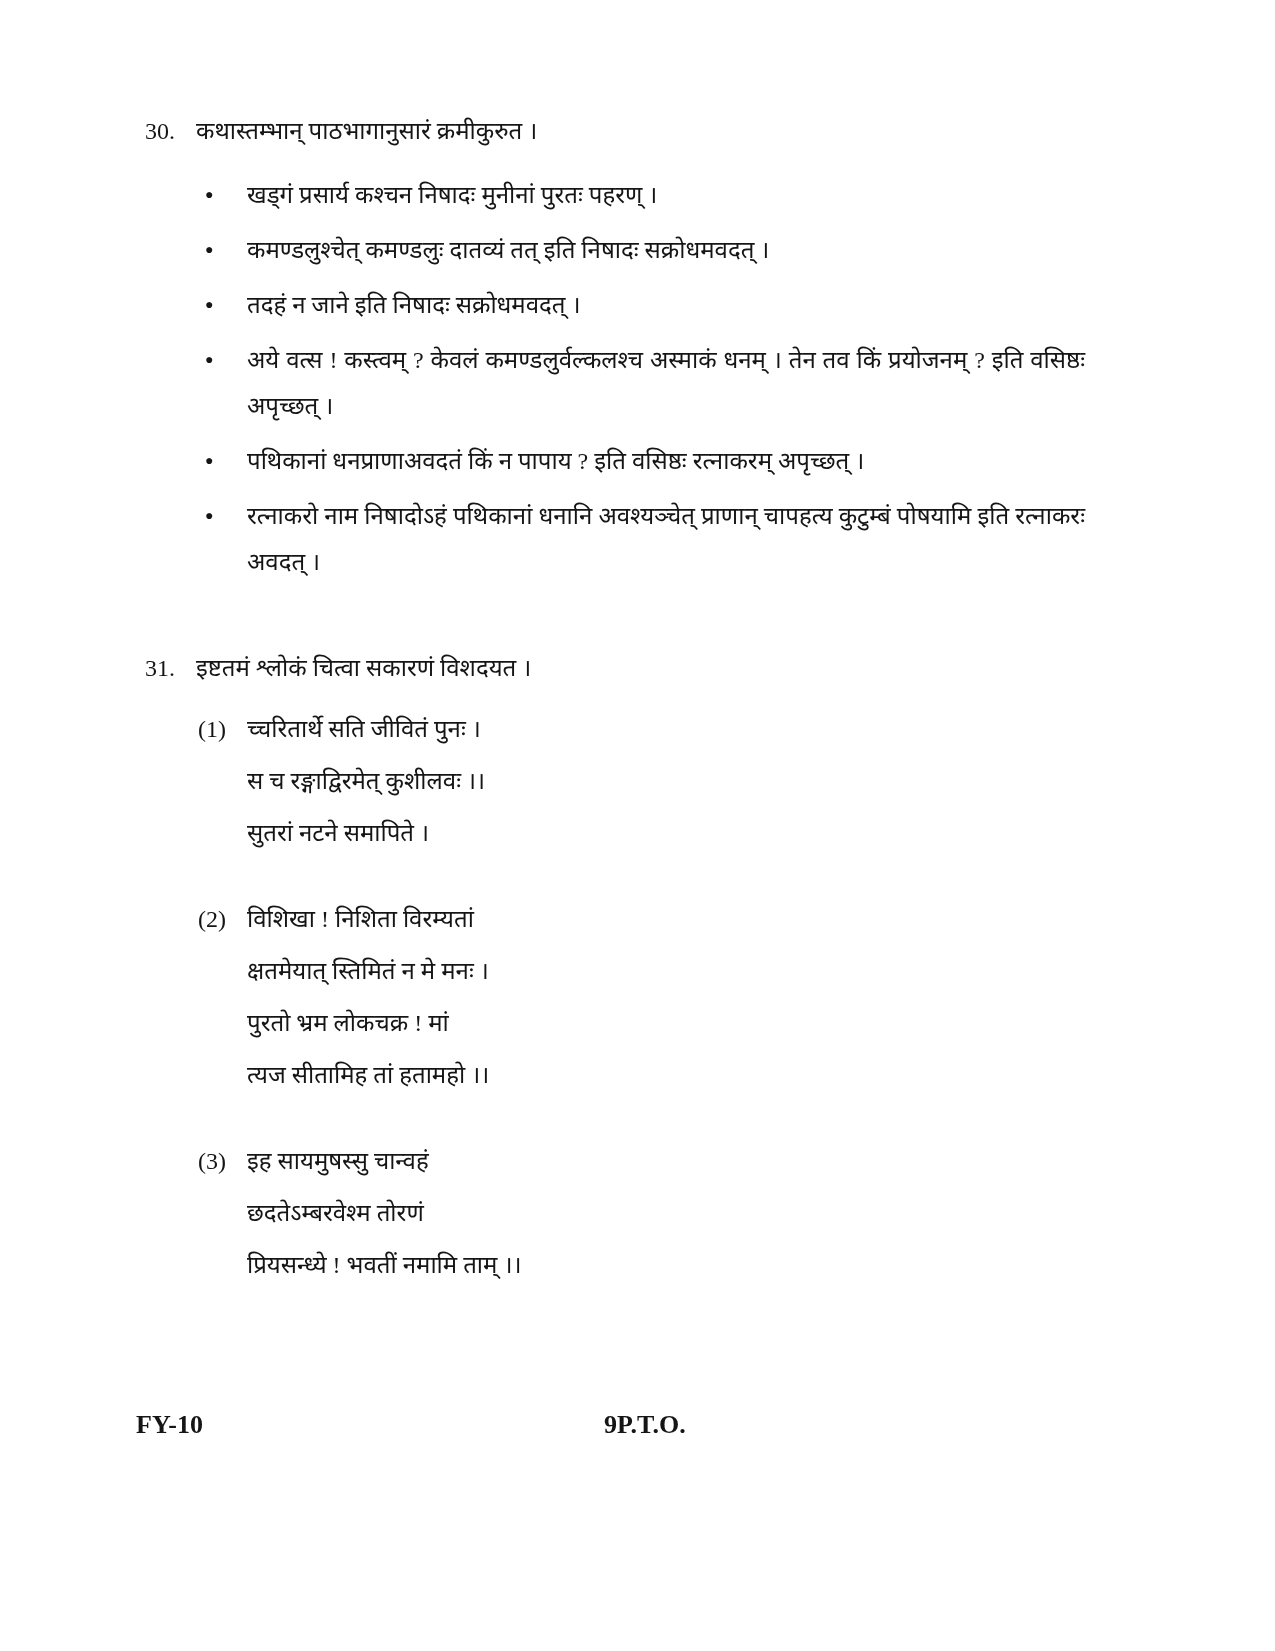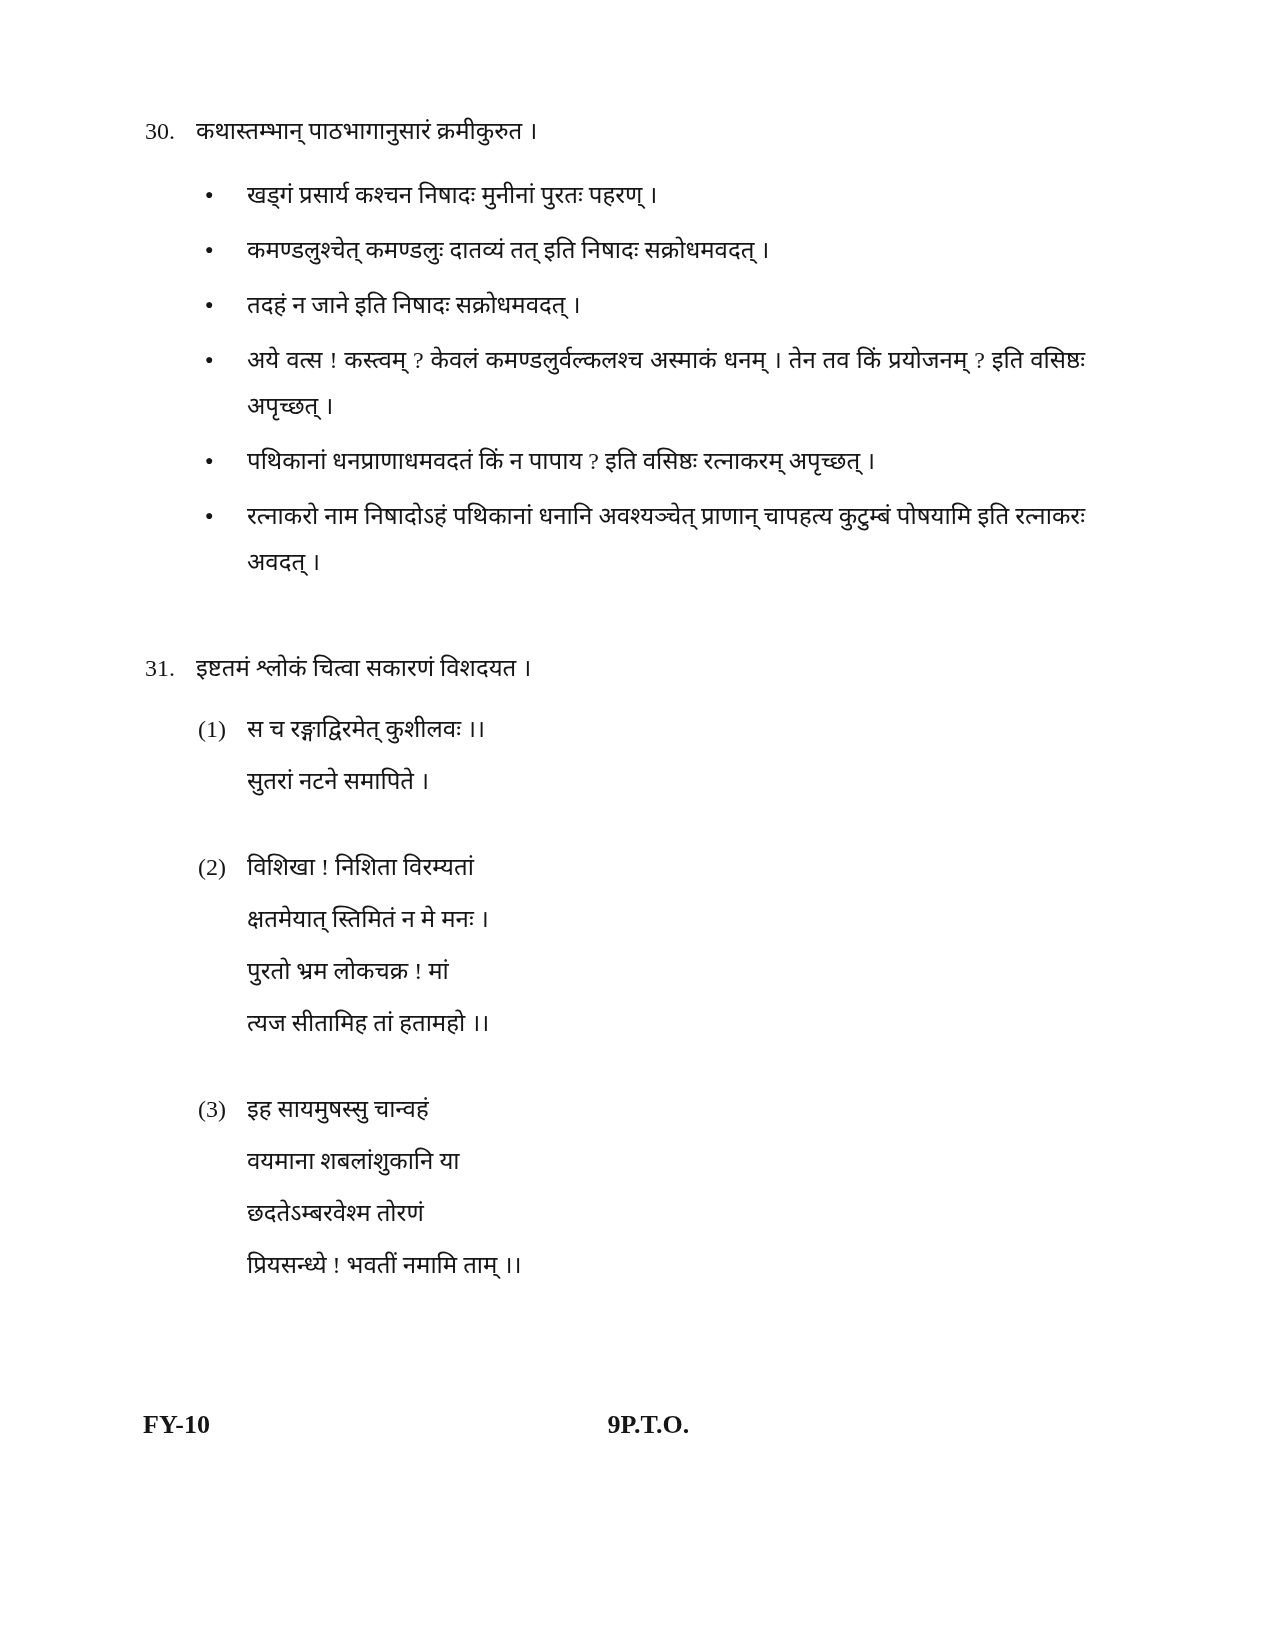--- a/index.html
+++ b/index.html
@@ -67,21 +67,21 @@
   }
   .opt-num {
     flex: 0 0 49px;
   }
   .opt-lines {
     flex: 1;
   }
   .footer {
     position: absolute;
     top: 1402px;
-    left: 143px;
+    left: 136px;
     right: 190px;
     display: grid;
     grid-template-columns: 1fr auto 1fr;
     align-items: baseline;
     font-size: 26px;
     font-weight: bold;
     line-height: 46px;
   }
   .footer .f-center { text-align: center; }
   .footer .f-right { }
@@ -109,58 +109,58 @@
         <li class="bullet-item">
           <span class="dot">●</span>
           <span class="b-text">तदहं न जाने इति निषादः सक्रोधमवदत् ।</span>
         </li>
         <li class="bullet-item">
           <span class="dot">●</span>
           <span class="b-text">अये वत्स ! कस्त्वम् ? केवलं कमण्डलुर्वल्कलश्च अस्माकं धनम् । तेन तव किं प्रयोजनम् ? इति वसिष्ठः अपृच्छत् ।</span>
         </li>
         <li class="bullet-item">
           <span class="dot">●</span>
-          <span class="b-text">पथिकानां धनप्राणाधमवदतं किं न पापाय ? इति वसिष्ठः रत्नाकरम् अपृच्छत् ।</span>
+          <span class="b-text">पथिकानां धनप्राणाअवदतं किं न पापाय ? इति वसिष्ठः रत्नाकरम् अपृच्छत् ।</span>
         </li>
         <li class="bullet-item">
           <span class="dot">●</span>
           <span class="b-text">रत्नाकरो नाम निषादोऽहं पथिकानां धनानि अवश्यञ्चेत् प्राणान् चापहत्य कुटुम्बं पोषयामि इति रत्नाकरः अवदत् ।</span>
         </li>
       </ul>
     </section>
 
     <section class="question question-31">
       <div class="q-row">
         <span class="q-num">31.</span>
         <span class="q-prompt">इष्टतमं श्लोकं चित्वा सकारणं विशदयत ।</span>
       </div>
 
       <div class="option">
         <span class="opt-num">(1)</span>
         <div class="opt-lines">
+          <div>च्चरितार्थे सति जीवितं पुनः ।</div>
           <div>स च रङ्गाद्विरमेत्  कुशीलवः ।।</div>
           <div>सुतरां नटने समापिते ।</div>
         </div>
       </div>
 
       <div class="option">
         <span class="opt-num">(2)</span>
         <div class="opt-lines">
           <div>विशिखा ! निशिता विरम्यतां</div>
           <div>क्षतमेयात् स्तिमितं न मे मनः ।</div>
           <div>पुरतो भ्रम लोकचक्र ! मां</div>
           <div>त्यज सीतामिह तां हतामहो ।।</div>
         </div>
       </div>
 
       <div class="option">
         <span class="opt-num">(3)</span>
         <div class="opt-lines">
           <div>इह सायमुषस्सु चान्वहं</div>
-          <div>वयमाना शबलांशुकानि या</div>
           <div>छदतेऽम्बरवेश्म तोरणं</div>
           <div>प्रियसन्ध्ये ! भवतीं नमामि ताम् ।।</div>
         </div>
       </div>
     </section>
 
   </div>
 
   <div class="footer">
     <span class="f-left">FY-10</span>

